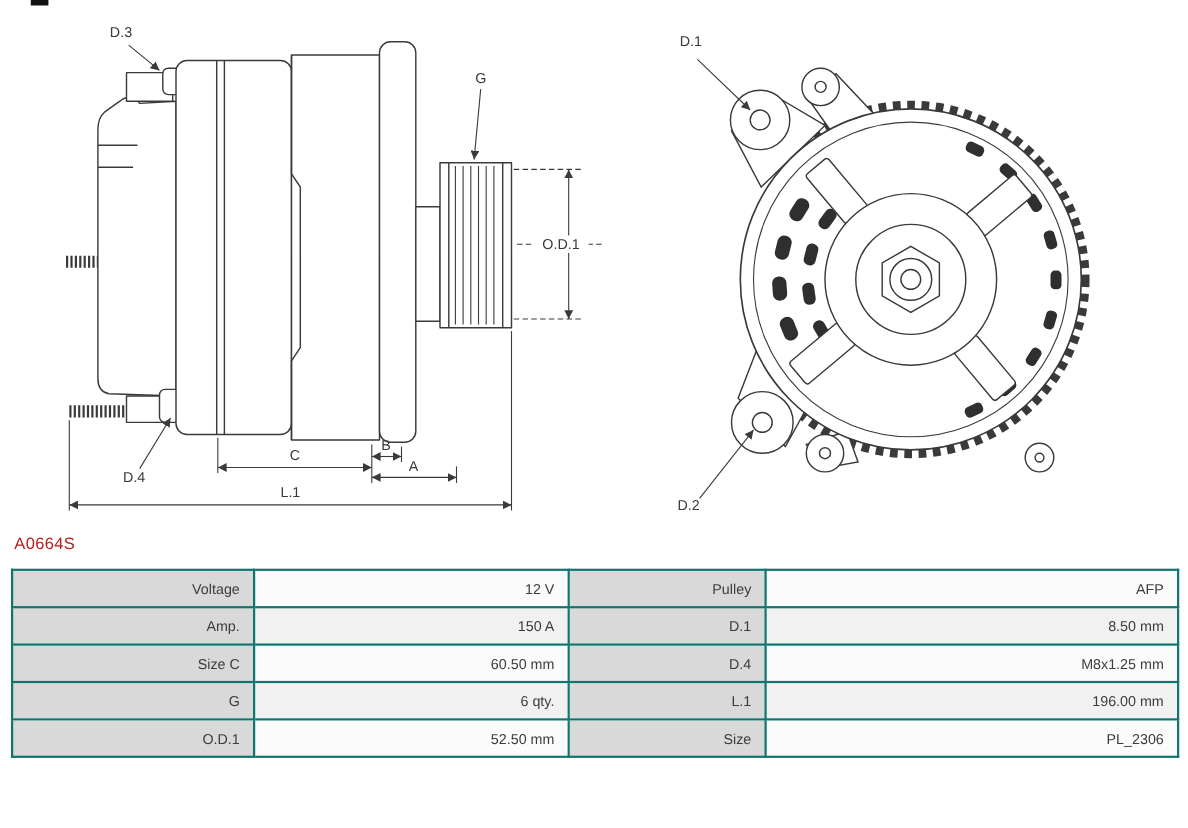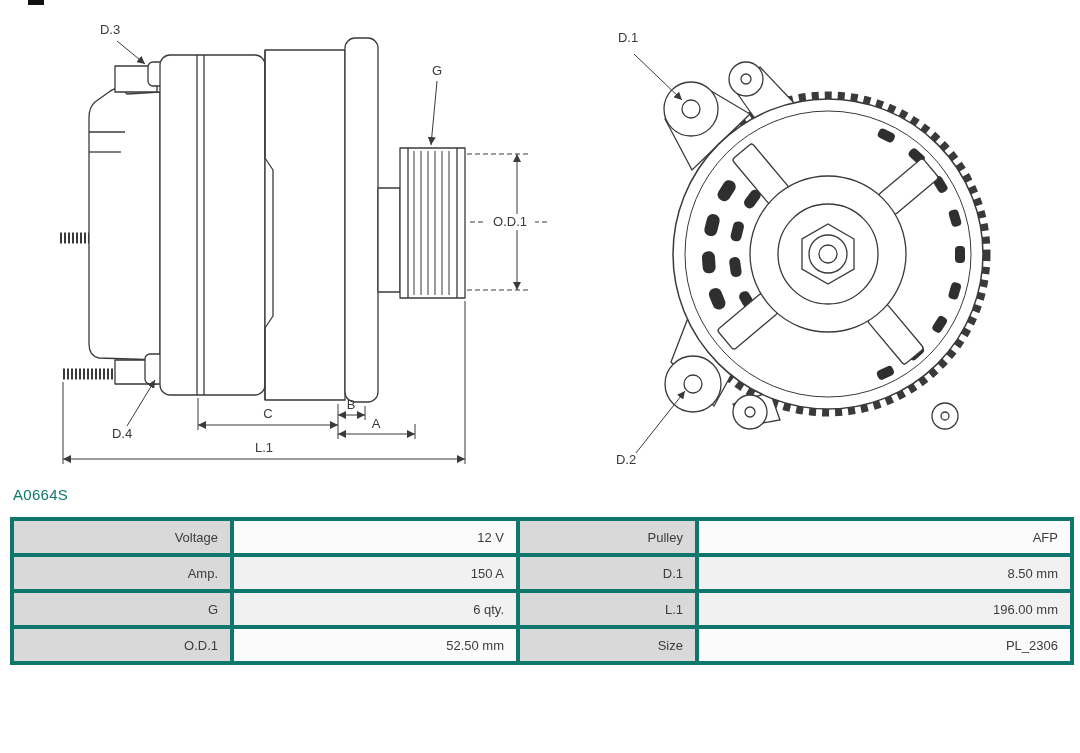--- a/index.html
+++ b/index.html
@@ -8,29 +8,29 @@
     background:#ffffff;
     font-family:"Liberation Sans", sans-serif;
   }
   .artifact { position:absolute; left:28px; top:0; width:16px; height:5px; background:#111; }
   .drawing { position:absolute; }
   #side-view { left:15px; top:8px; }
   #rear-view { left:598px; top:12px; }
   svg text { font:13px "Liberation Sans", sans-serif; fill:#3a3a3a; }
   .part-number {
     position:absolute; left:13px; top:486px;
-    font-size:15px; color:#0f766e; letter-spacing:.3px;
+    font-size:15px; color:#b91c1c; letter-spacing:.3px;
   }
   table.spec {
     position:absolute; left:10px; top:517px; width:1060px;
     border-collapse:collapse; table-layout:fixed;
     font-size:13px; color:#3c3c3c;
   }
   table.spec td {
-    border:4px solid #0f766e; height:32px; padding:0 12px 0 4px;
+    border:2px solid #0f766e; height:32px; padding:0 12px 0 4px;
     text-align:right; white-space:nowrap; overflow:hidden;
   }
   td.lbl { background:#d9d9d9; }
   tr.odd  td.val { background:#fbfbfb; }
   tr.even td.val { background:#f1f1f1; }
 </style>
 </head>
 <body>
 
 <div class="artifact"></div>
@@ -207,20 +207,26 @@
       <td class="val">12 V</td>
       <td class="lbl">Pulley</td>
       <td class="val">AFP</td>
     </tr>
     <tr class="even">
       <td class="lbl">Amp.</td>
       <td class="val">150 A</td>
       <td class="lbl">D.1</td>
       <td class="val">8.50 mm</td>
     </tr>
+    <tr class="odd">
+      <td class="lbl">Size C</td>
+      <td class="val">60.50 mm</td>
+      <td class="lbl">D.4</td>
+      <td class="val">M8x1.25 mm</td>
+    </tr>
     <tr class="even">
       <td class="lbl">G</td>
       <td class="val">6 qty.</td>
       <td class="lbl">L.1</td>
       <td class="val">196.00 mm</td>
     </tr>
     <tr class="odd">
       <td class="lbl">O.D.1</td>
       <td class="val">52.50 mm</td>
       <td class="lbl">Size</td>

